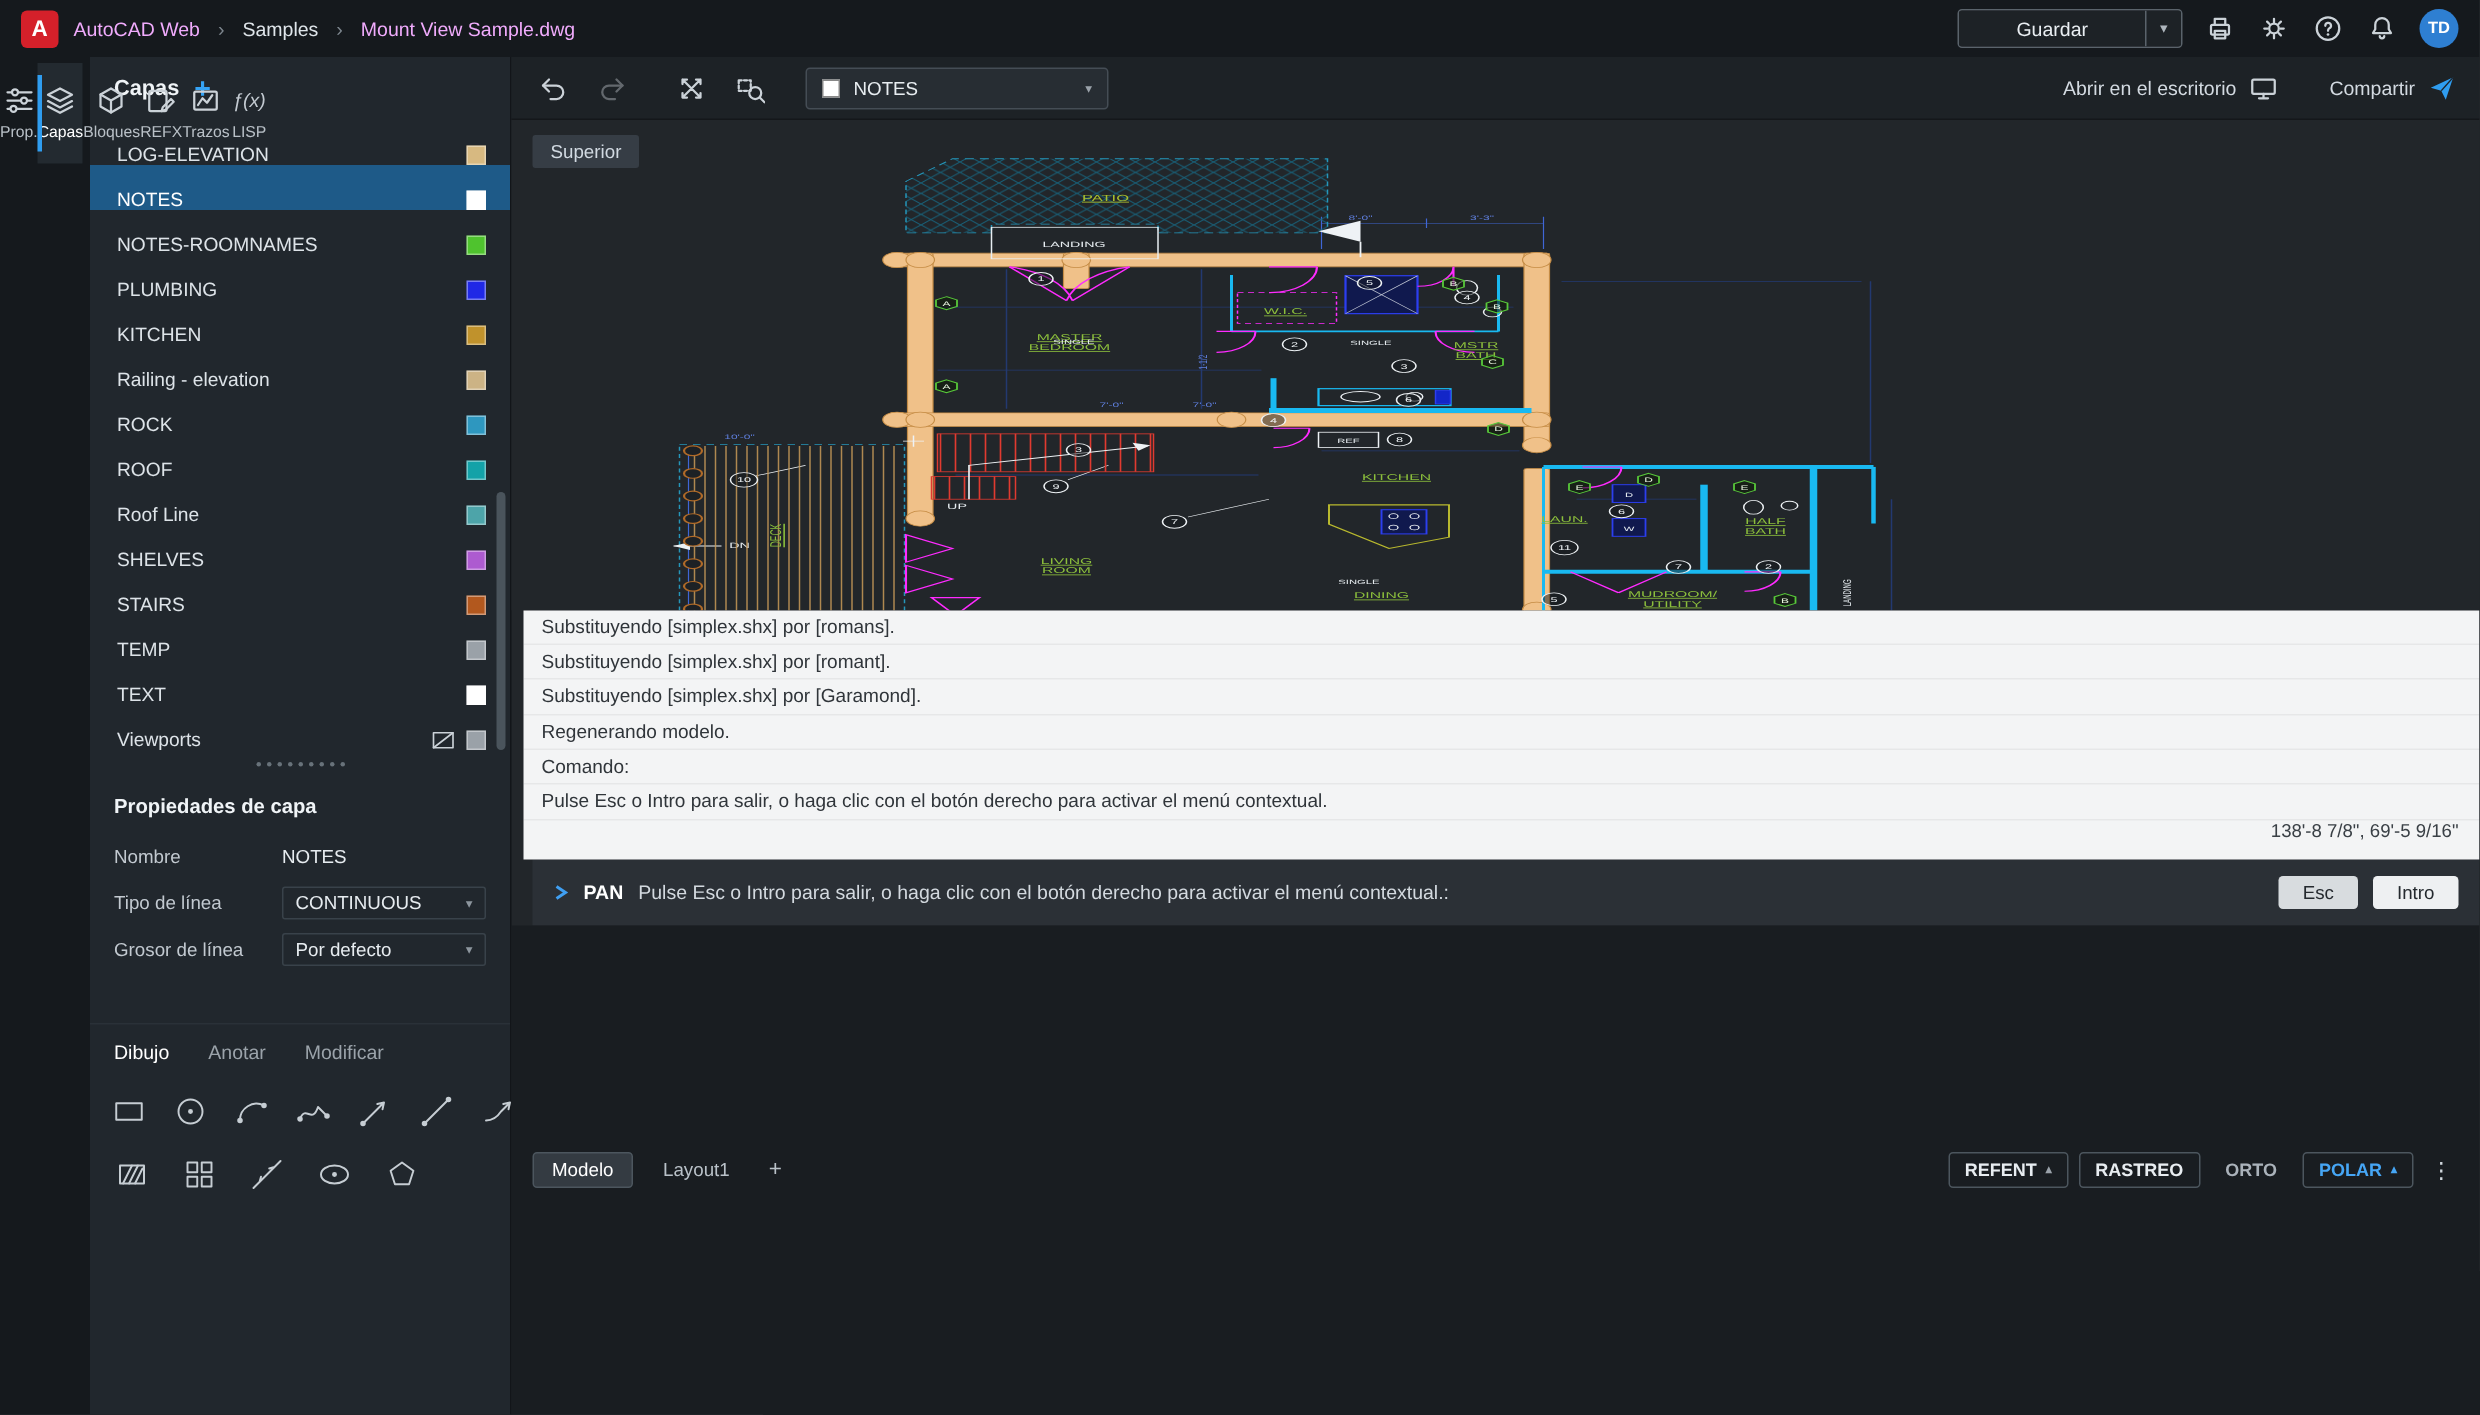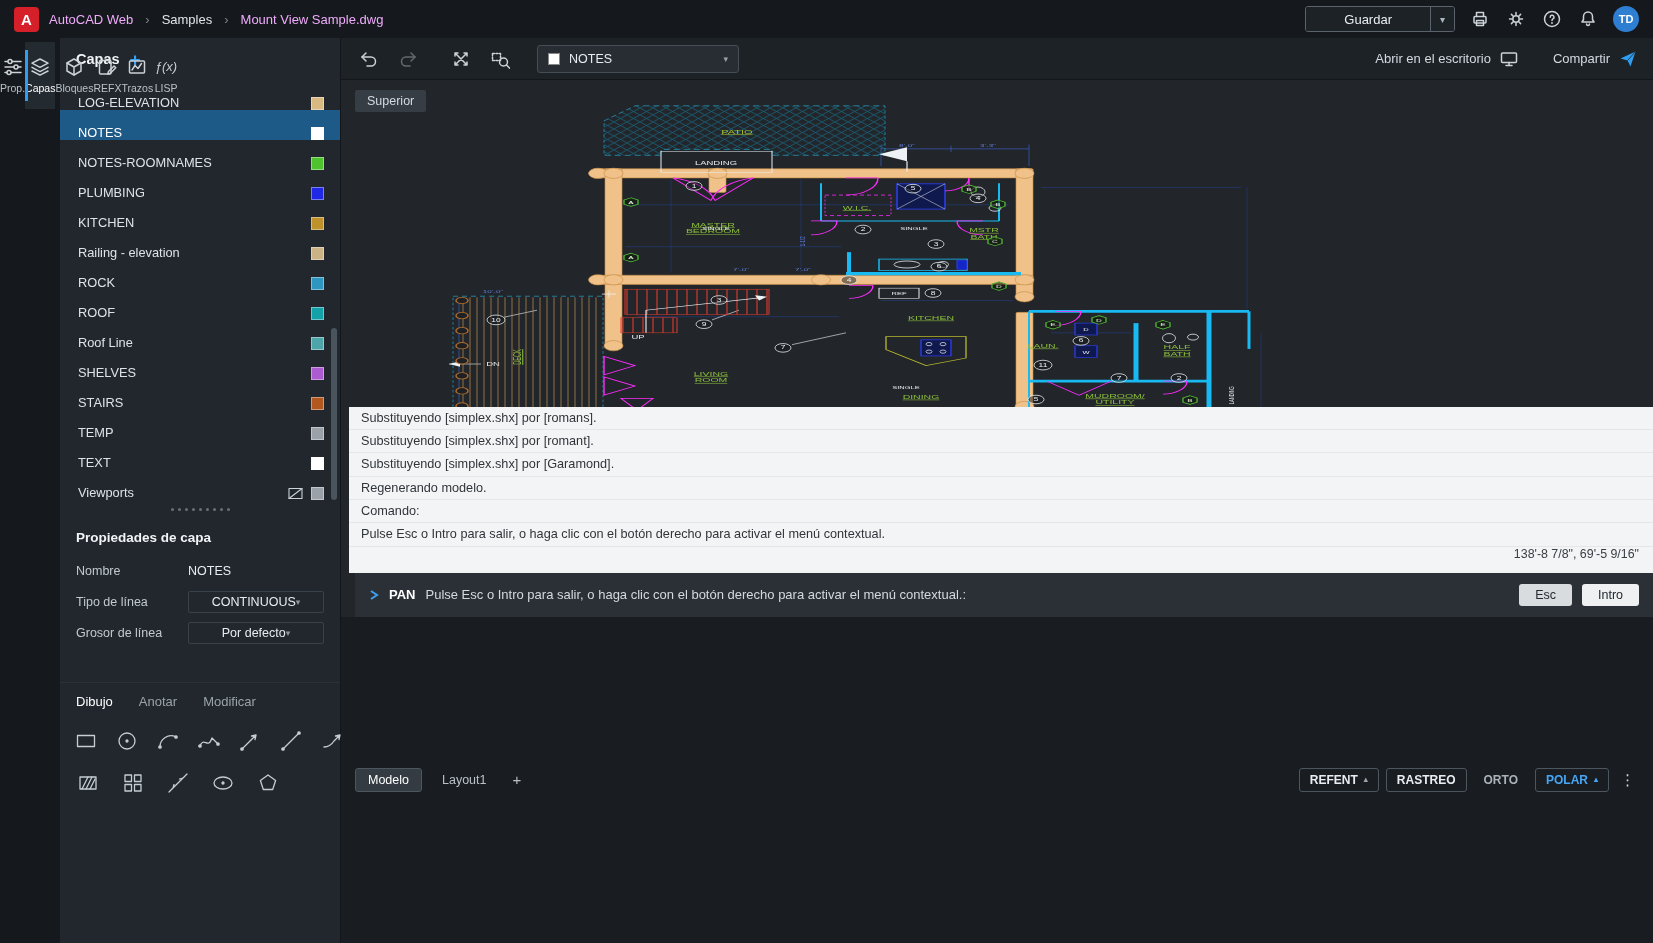--- a/index.html
+++ b/index.html
@@ -41,21 +41,21 @@
   .swatch{width:13px;height:13px;border:1px solid rgba(255,255,255,.4)}
   .vp-icon{margin-right:8px;display:flex}
   .scroll-thumb{position:absolute;right:3px;top:248px;width:6px;height:172px;background:#4a545c;border-radius:3px}
   .drag-dots{height:17px;display:flex;align-items:center;justify-content:center;gap:4px}
   .drag-dots i{width:3px;height:3px;border-radius:50%;background:#68727a}
   .props{padding:4px 16px 0}
   .props-title{color:#f0f4f7;font-size:13.5px;font-weight:bold;padding:8px 0 10px}
   .prop-row{display:flex;align-items:center;height:31px}
   .prop-label{width:112px;color:#c2c9d0;font-size:12.5px}
   .prop-value{color:#e7ecf0;font-size:12.5px}
-  .prop-select{flex:1;display:flex;align-items:center;justify-content:center;
+  .prop-select{flex:1;display:flex;align-items:center;justify-content:space-between;
     border:1px solid #39424a;border-radius:2px;padding:3px 8px;color:#e7ecf0;font-size:12.5px;cursor:pointer}
   .prop-select .chev{color:#8d969e;font-size:9px}
   .toolszone{margin-top:34px;border-top:1px solid #2a3138}
   .tools-tabs{display:flex;gap:26px;padding:11px 16px;font-size:13px}
   .tools-tab{color:#9ba3aa;cursor:pointer}
   .tools-tab.active{color:#fff}
   .tools-row{display:flex;gap:17px;padding:7px 14px}
   .tool-btn{width:28px;height:28px;display:flex;align-items:center;justify-content:center;cursor:pointer}
   
   .workcol{flex:1;min-width:0;display:flex;flex-direction:column}

